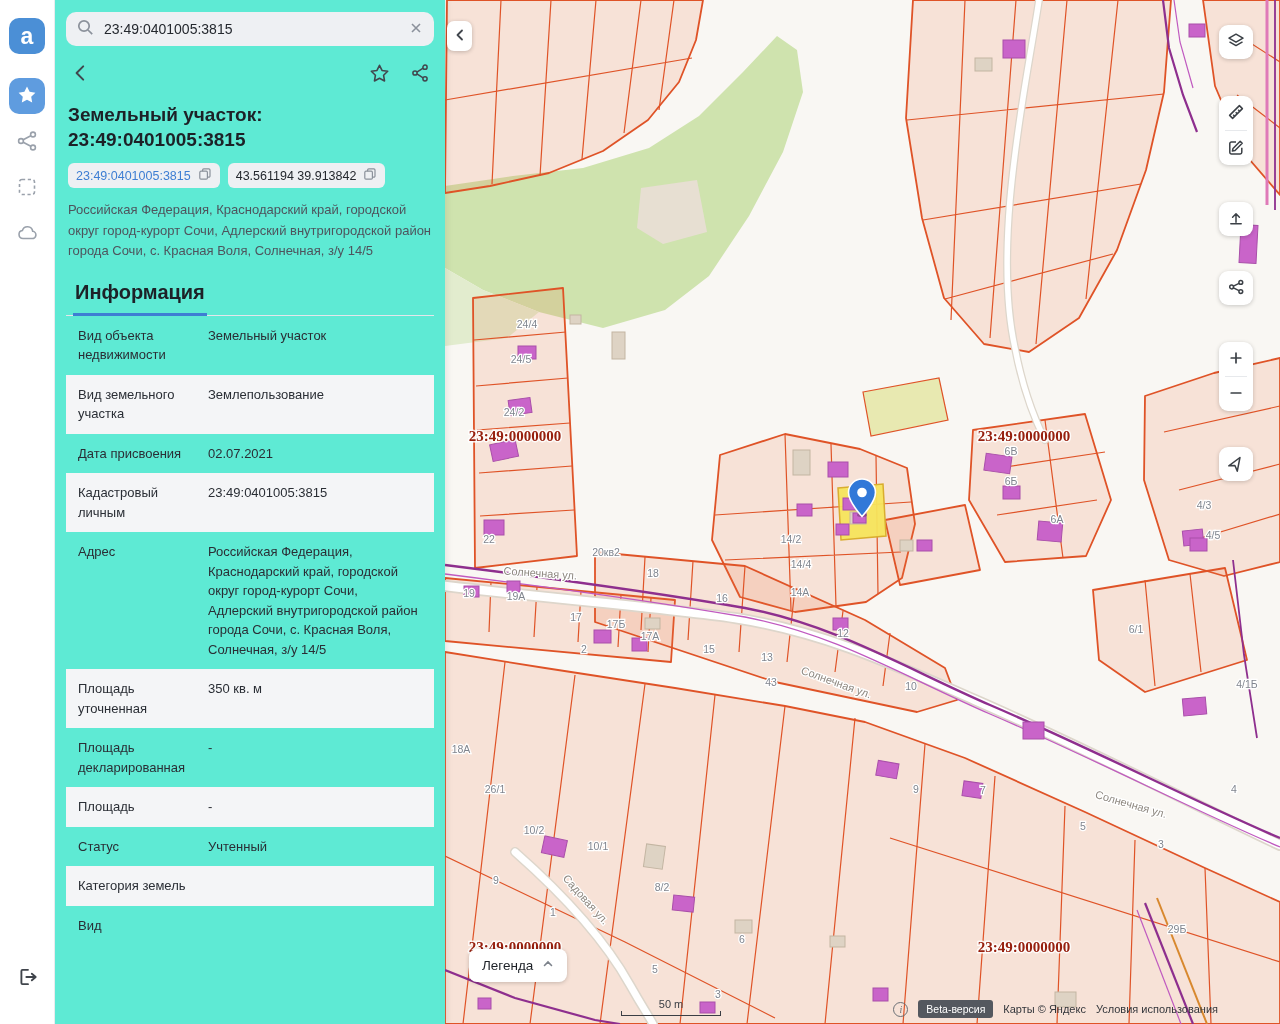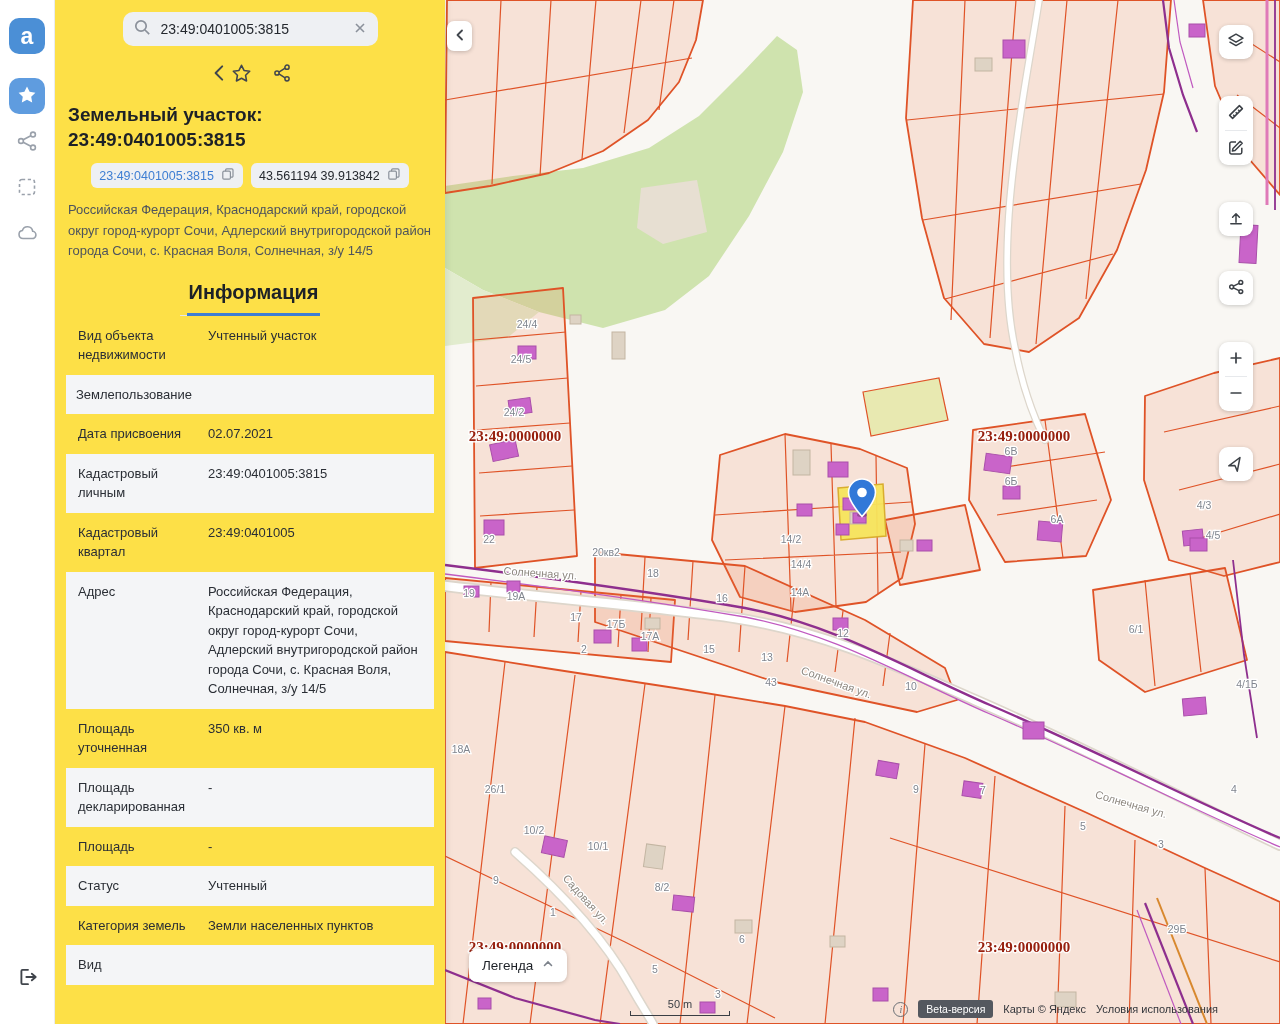--- a/index.html
+++ b/index.html
@@ -13,22 +13,22 @@
           position:relative; z-index:6; }
   .logo { width:36px; height:36px; border-radius:10px; background:#4b8fd6; color:#fff;
           font-weight:bold; font-size:23px; display:flex; align-items:center; justify-content:center;
           margin-bottom:24px; }
   .rail-btn { width:36px; height:36px; border-radius:10px; display:flex; align-items:center;
           justify-content:center; margin-bottom:10px; border:none; background:transparent; cursor:pointer; }
   .rail-btn.active { background:#5f9cdf; }
   .rail-bottom { position:absolute; bottom:18px; left:0; width:55px; display:flex; justify-content:center; }
 
   
-  .panel { width:390px; flex:0 0 390px; background:#fde047; padding:12px 11px 0; overflow:hidden;
-           position:relative; z-index:5; box-shadow:2px 0 6px rgba(60,64,70,.10); display:flex; flex-direction:column;align-items:center; }
+  .panel { width:390px; flex:0 0 390px; background:#5eead4; padding:12px 11px 0; overflow:hidden;
+           position:relative; z-index:5; box-shadow:2px 0 6px rgba(60,64,70,.10); display:flex; flex-direction:column; }
   .search-box { display:flex; align-items:center; gap:8px; background:#eef0f3; border-radius:10px;
            height:34px; padding:0 10px; }
   .search-box input { flex:1; border:none; background:transparent; outline:none; font-size:14px;
            color:#24282e; font-family:"Liberation Sans", sans-serif; }
   .clear-btn { border:none; background:transparent; padding:0; display:flex; cursor:pointer; }
 
   .panel-toolbar { display:flex; align-items:center; margin-top:16px; padding:0 4px; }
   .icon-btn { border:none; background:transparent; padding:0; display:flex; cursor:pointer; }
   .toolbar-spacer { flex:1; }
   .panel-toolbar .icon-btn + .icon-btn { margin-left:20px; }
@@ -75,21 +75,21 @@
   .map-ctrl-group { width:34px; display:flex; flex-direction:column; align-items:center; }
   .map-ctrl-group button { width:34px; height:34px; border:none; background:transparent;
                 display:flex; align-items:center; justify-content:center; cursor:pointer; padding:0; }
   .ctrl-divider { width:22px; height:1px; background:#e7e9ec; }
 
   .legend-btn { position:absolute; left:24px; bottom:42px; background:#fff; border:none; border-radius:8px;
                 box-shadow:0 1px 4px rgba(0,0,0,.20); padding:9px 13px; font-size:13.5px; color:#1d2127;
                 display:flex; align-items:center; gap:9px; cursor:pointer; z-index:8;
                 font-family:"Liberation Sans", sans-serif; }
 
-  .scalebar { position:absolute; left:185px; bottom:8px; width:100px; text-align:center;
+  .scalebar { position:absolute; left:176px; bottom:8px; width:100px; text-align:center;
                 font-size:11px; color:#3a3e44; z-index:8; }
   .scalebar .bar { height:5px; border-left:1.5px solid #3a3e44; border-right:1.5px solid #3a3e44;
                 border-bottom:1.5px solid #3a3e44; margin-top:1px; }
 
   .map-footer-right { position:absolute; right:62px; bottom:6px; display:flex; align-items:center;
                 gap:10px; z-index:8; }
   .info-icon { width:15px; height:15px; border-radius:50%; border:1.3px solid #6b7076; color:#6b7076;
                 font-size:10px; display:flex; align-items:center; justify-content:center;
                 font-family:"Liberation Serif", serif; font-style:italic; background:transparent; cursor:pointer; }
   .beta-badge { background:#54585f; color:#fff; font-size:10.5px; padding:3px 8px; border-radius:3px; }
@@ -224,38 +224,35 @@
 
     <div class="address">Российская Федерация, Краснодарский край, городской округ город-курорт Сочи, Адлерский внутригородской район города Сочи, с. Красная Воля, Солнечная, з/у 14/5</div>
 
     <div class="tabbar">
       <span class="tab">Информация</span>
     </div>
 
     <div class="attr-table">
         <div class="attr-row">
           <div class="attr-label">Вид объекта недвижимости</div>
-          <div class="attr-value">Учтенный участок</div>
-        </div>
-        <div class="attr-row">
+          <div class="attr-value">Земельный участок</div>
+        </div>
+        <div class="attr-row">
+          <div class="attr-label">Вид земельного участка</div>
           <div class="attr-value">Землепользование</div>
         </div>
         <div class="attr-row">
           <div class="attr-label">Дата присвоения</div>
           <div class="attr-value">02.07.2021</div>
         </div>
         <div class="attr-row">
           <div class="attr-label">Кадастровый личным</div>
           <div class="attr-value">23:49:0401005:3815</div>
         </div>
         <div class="attr-row">
-          <div class="attr-label">Кадастровый квартал</div>
-          <div class="attr-value">23:49:0401005</div>
-        </div>
-        <div class="attr-row">
           <div class="attr-label">Адрес</div>
           <div class="attr-value">Российская Федерация, Краснодарский край, городской округ город-курорт Сочи, Адлерский внутригородской район города Сочи, с. Красная Воля, Солнечная, з/у 14/5</div>
         </div>
         <div class="attr-row">
           <div class="attr-label">Площадь уточненная</div>
           <div class="attr-value">350 кв. м</div>
         </div>
         <div class="attr-row">
           <div class="attr-label">Площадь декларированная</div>
           <div class="attr-value">-</div>
@@ -263,21 +260,20 @@
         <div class="attr-row">
           <div class="attr-label">Площадь</div>
           <div class="attr-value">-</div>
         </div>
         <div class="attr-row">
           <div class="attr-label">Статус</div>
           <div class="attr-value">Учтенный</div>
         </div>
         <div class="attr-row">
           <div class="attr-label">Категория земель</div>
-          <div class="attr-value">Земли населенных пунктов</div>
         </div>
         <div class="attr-row">
           <div class="attr-label">Вид</div>
         </div>
       </div>
   </div>
 
   <div class="map">
 
     <svg class="map-svg" width="835" height="1024" viewBox="0 0 835 1024">

